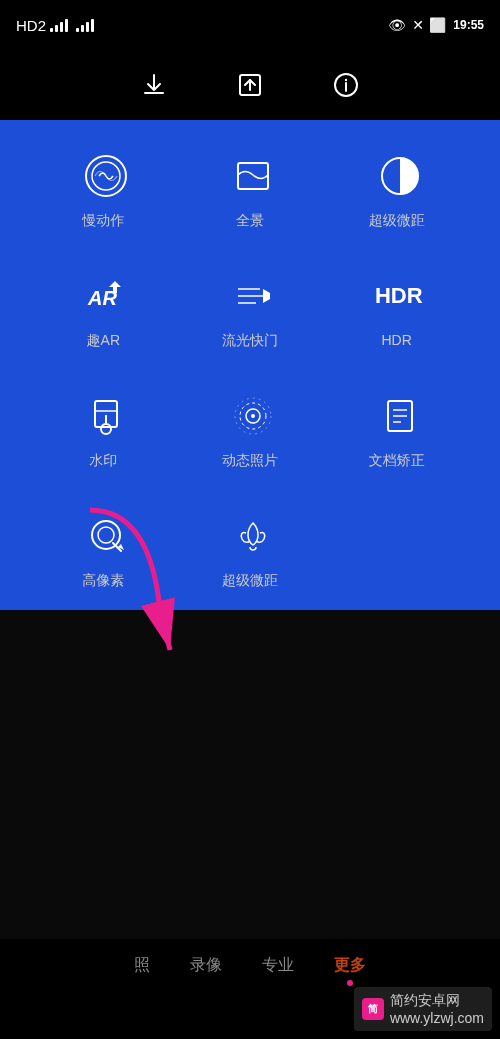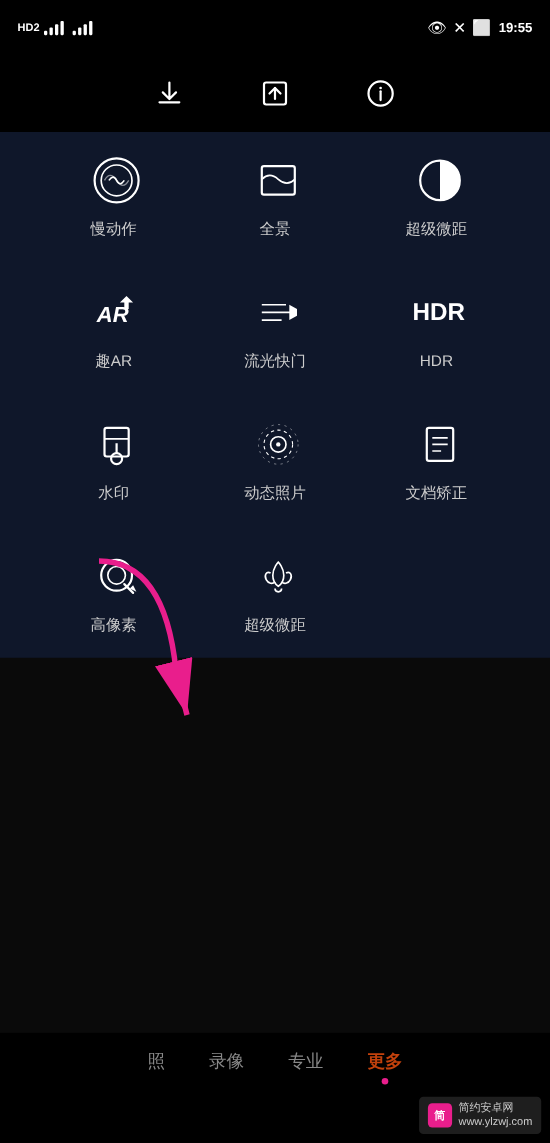--- a/index.html
+++ b/index.html
@@ -71,22 +71,22 @@
       align-items: center;
       justify-content: center;
       color: #ffffff;
       font-size: 22px;
       cursor: pointer;
     }
 
     
     .main-content {
       width: 100%;
-      background: #0f172a;
-      padding: 18px 20px 20px;
+      background: #1d4ed8;
+      padding: 30px 20px 20px;
     }
 
     
     .mode-grid {
       display: grid;
       grid-template-columns: repeat(3, 1fr);
       gap: 40px 20px;
       padding: 0 20px;
     }
 
@@ -183,38 +183,38 @@
       border-radius: 4px;
       display: flex;
       align-items: center;
       justify-content: center;
       font-size: 10px;
       color: white;
       font-weight: bold;
     }
 
     .watermark-text {
-      font-size: 10px;
+      font-size: 14px;
       color: #ccc;
       line-height: 1.3;
     }
 
     .hdr-text {
       font-size: 22px;
       font-weight: bold;
       color: #ffffff;
       line-height: 1;
     }
   </style>
 </head>
 <body>
 
 <div class="status-bar">
   <div class="status-left">
-    <span style="font-size:10px;color:#fff;font-weight:bold;">HD2</span>
+    <span style="font-size:15px;color:#fff;font-weight:normal;">HD2</span>
     <div class="signal-bars">
       <div class="signal-bar" style="height:4px;"></div>
       <div class="signal-bar" style="height:7px;"></div>
       <div class="signal-bar" style="height:10px;"></div>
       <div class="signal-bar" style="height:13px;"></div>
     </div>
     <div class="signal-bars" style="margin-left:4px;">
       <div class="signal-bar" style="height:4px;"></div>
       <div class="signal-bar" style="height:7px;"></div>
       <div class="signal-bar" style="height:10px;"></div>

